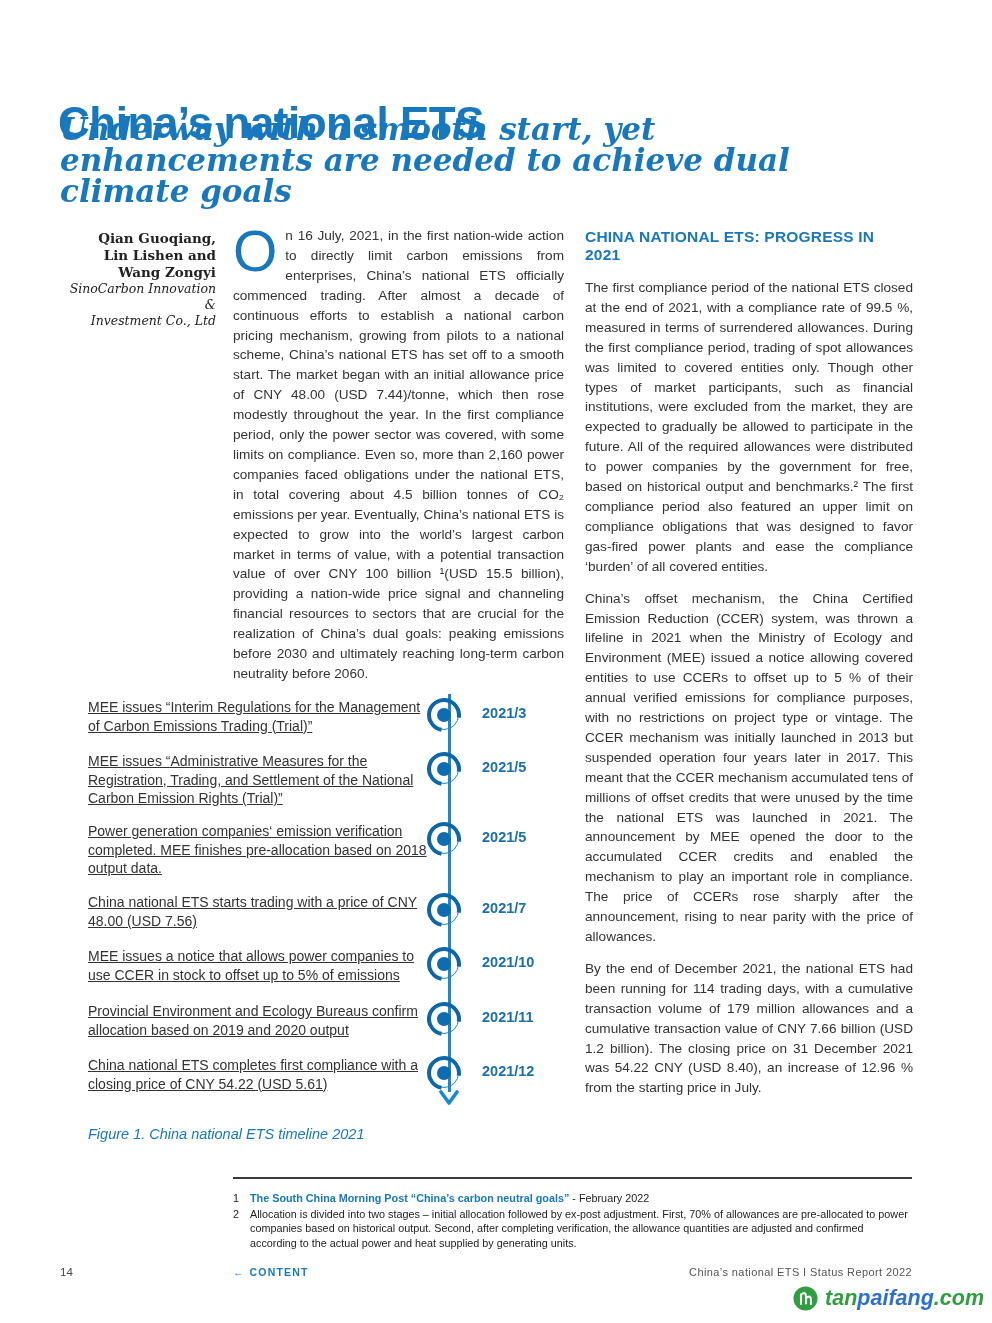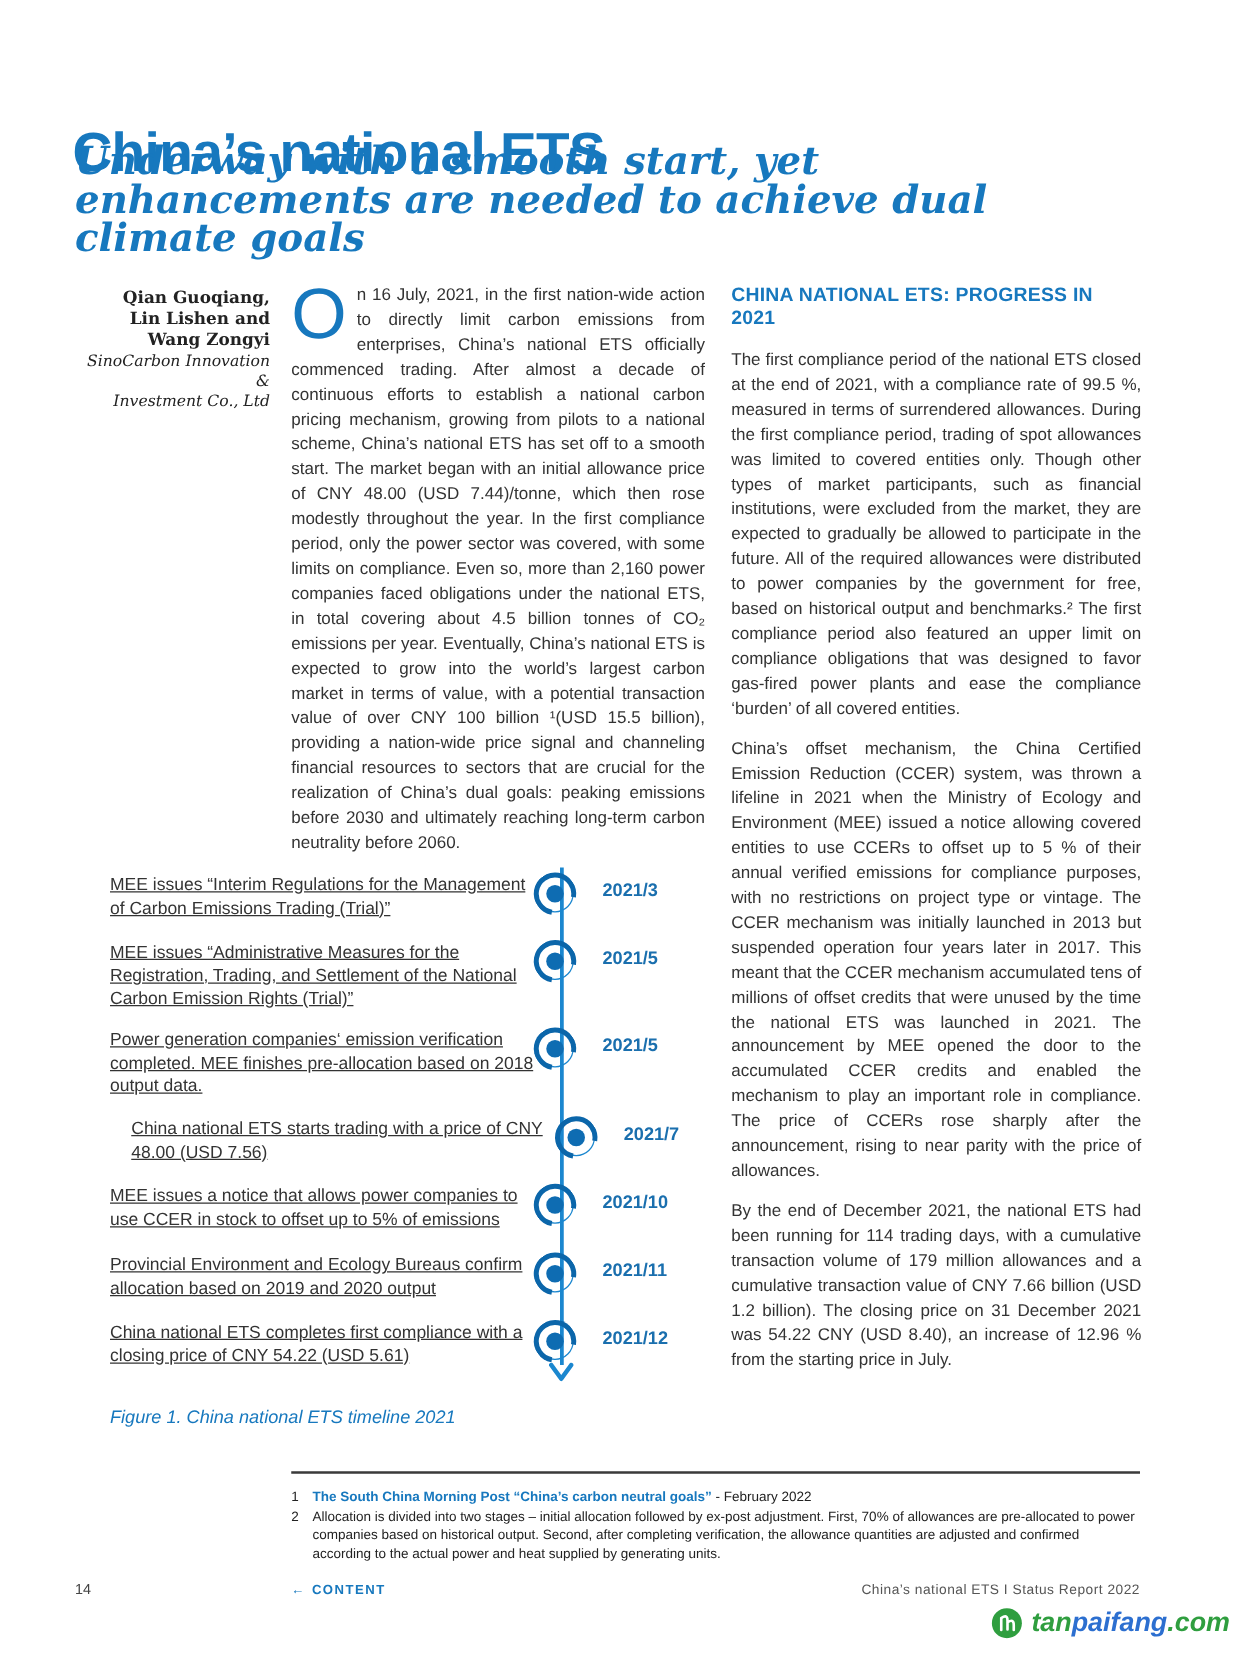--- a/index.html
+++ b/index.html
@@ -35,21 +35,21 @@
   .col2 .heading{font-size:15.5px;font-weight:700;color:var(--blue);
                  margin:2px 0 14px 0;letter-spacing:0.2px;}
   .col2 p{margin:6px 0 12px 0;}
 
   
   .timeline{position:absolute;left:88px;top:688px;width:480px;height:440px;}
   .tl-line{position:absolute;left:360px;top:6px;width:3px;height:398px;background:var(--tl-line);}
   .tl-arrow{position:absolute;left:351px;top:402px;}
   .tl-row{position:absolute;left:0;width:480px;}
   .tl-row.r1{top:10px;} .tl-row.r2{top:64px;} .tl-row.r3{top:134px;}
-  .tl-row.r4{top:205px;margin-left:17px;} .tl-row.r5{top:259px;} .tl-row.r6{top:314px;} .tl-row.r7{top:368px;}
+  .tl-row.r4{top:205px;} .tl-row.r5{top:259px;} .tl-row.r6{top:314px;} .tl-row.r7{top:368px;}
   .tl-label{width:346px;font-size:14px;line-height:18.5px;color:var(--text);text-decoration:underline;}
   .tl-node{position:absolute;left:341px;top:2px;width:30px;height:30px;}
   .node-ring{position:absolute;left:0;top:0;right:0;bottom:0;border:1.5px solid var(--tl-line);border-radius:50%;}
   .node-dot{position:absolute;left:8px;top:8px;width:14px;height:14px;border-radius:50%;background:#0e6cb2;}
   .node-arc{position:absolute;left:-2px;top:-2px;width:26px;height:26px;border:4px solid var(--tl-dark);
             border-radius:50%;border-bottom-color:transparent;transform:rotate(-35deg);}
   .tl-date{position:absolute;left:394px;top:7px;font-size:14.5px;font-weight:700;color:#1a6fae;}
 
   .fig-caption{position:absolute;left:88px;top:1126px;font-style:italic;
                font-size:14.5px;color:var(--blue);}

